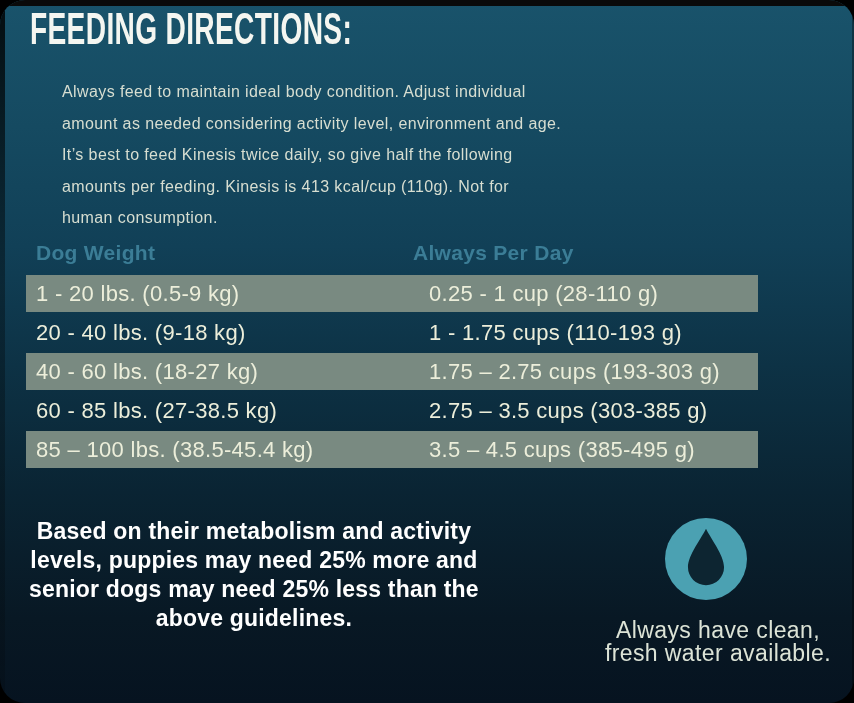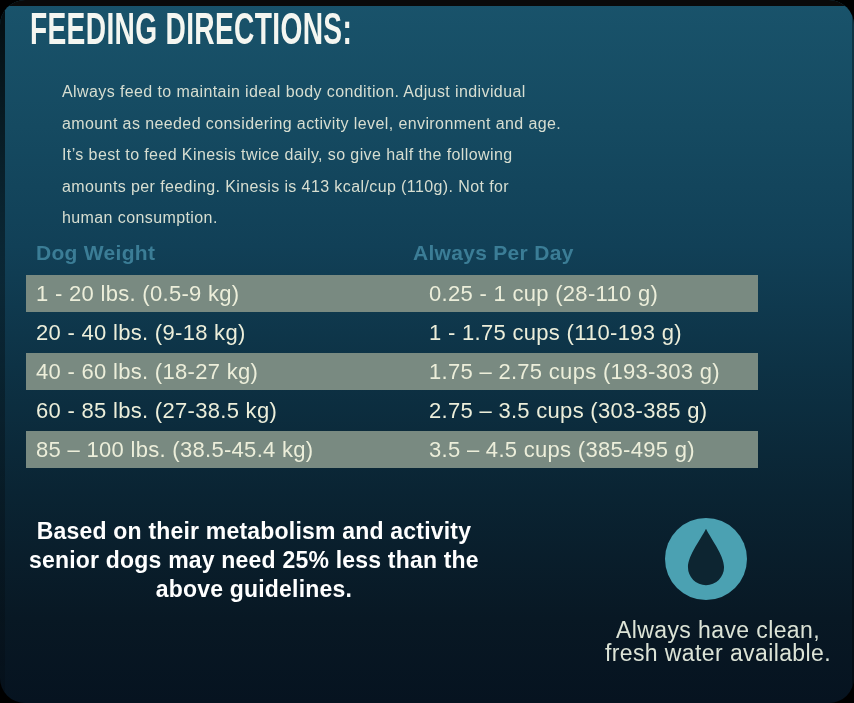--- a/index.html
+++ b/index.html
@@ -147,20 +147,21 @@
     </div>
     <div class="row">
       <div class="bar"></div>
       <span class="cell cell1">85 – 100 lbs. (38.5-45.4 kg)</span>
       <span class="cell cell2">3.5 – 4.5 cups (385-495 g)</span>
     </div>
   </div>
 
   <div class="note">
     <div>Based on their metabolism and activity</div>
+    <div>levels, puppies may need 25% more and</div>
     <div>senior dogs may need 25% less than the</div>
     <div>above guidelines.</div>
   </div>
 
   <div class="drop-wrap">
     <svg viewBox="0 0 100 100" xmlns="http://www.w3.org/2000/svg" aria-hidden="true">
       <circle cx="50" cy="50" r="50" fill="#4ba1b2"></circle>
       <path d="M50 13
                C 45 24, 28 45, 28 60
                A 22 22 0 1 0 72 60

